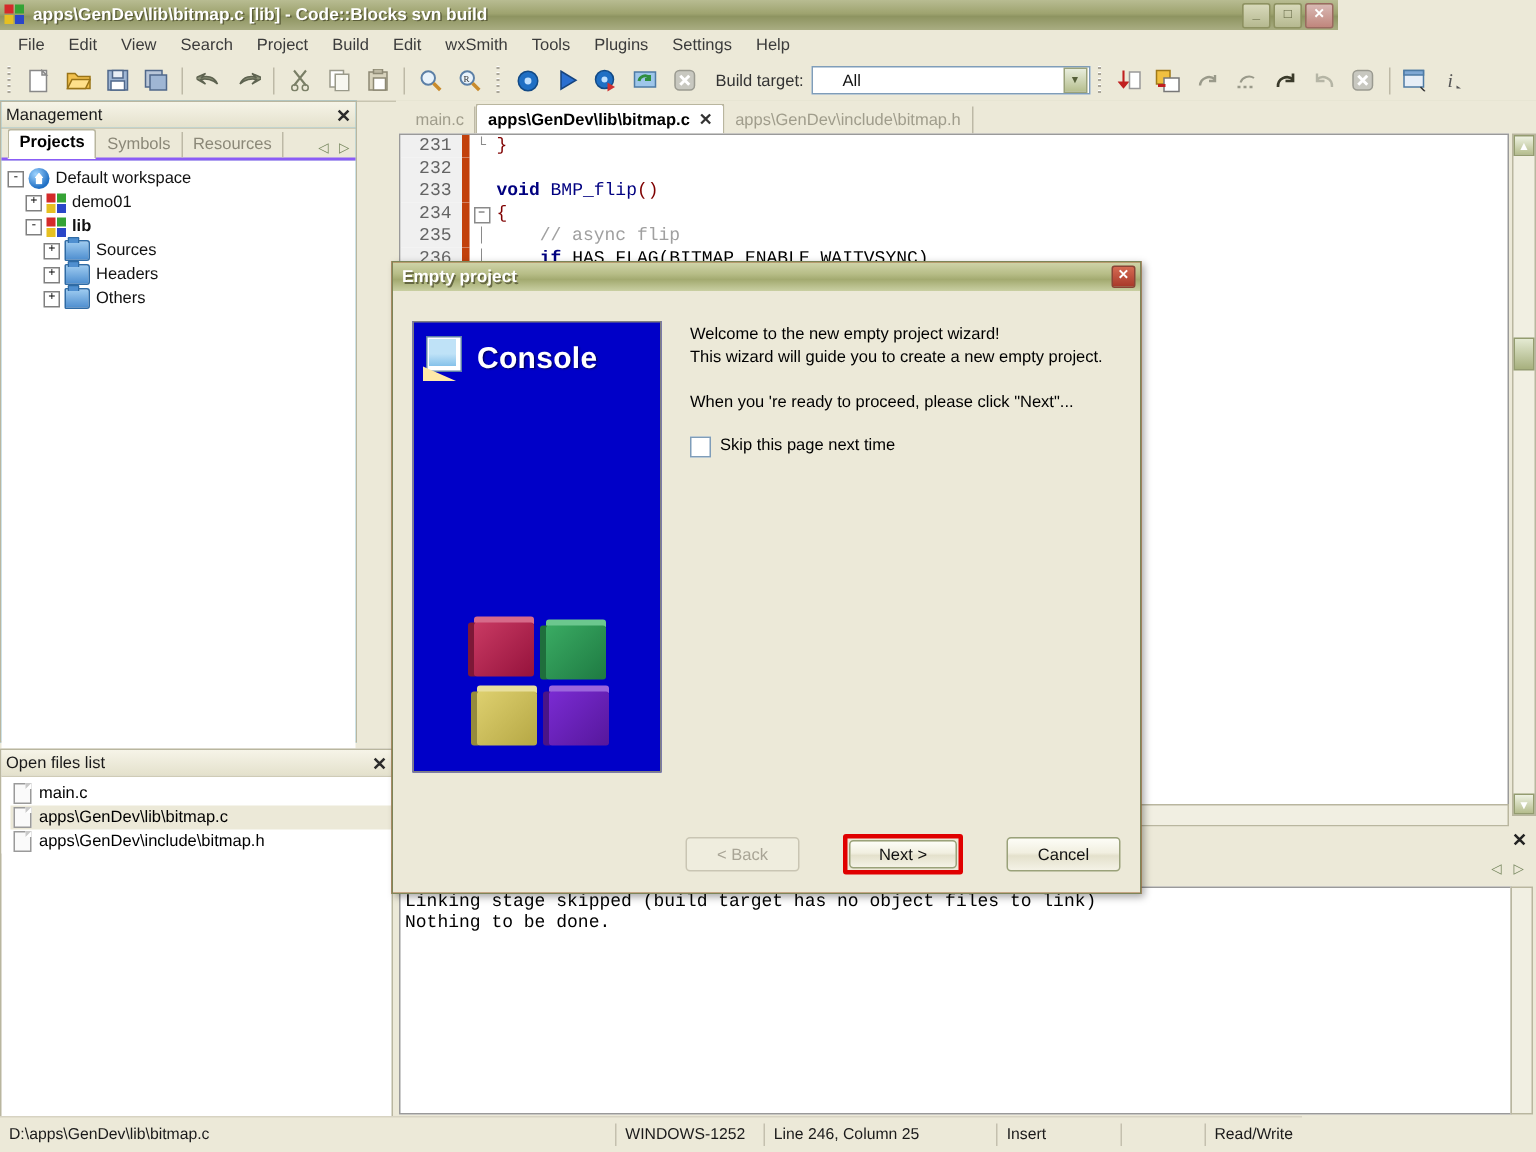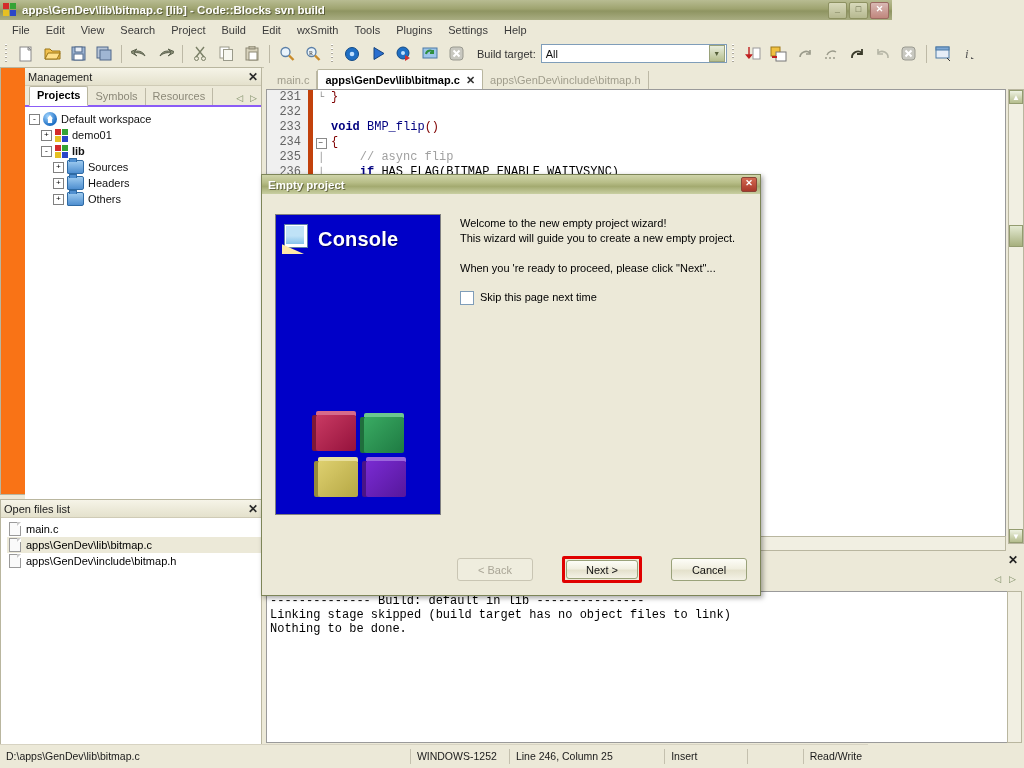--- a/index.html
+++ b/index.html
@@ -57,34 +57,34 @@
     background:repeating-linear-gradient(to bottom,#fff 0 1px,#aaa69a 1px 2px,transparent 2px 4px);
     background-size:2px 4px;background-repeat:repeat-y;background-position:2px 0;}
   .tbtn{
     width:22px;height:22px;margin:0 1px;position:relative;
     display:flex;align-items:center;justify-content:center;border:1px solid transparent;border-radius:2px;
   }
   .tsep{width:1px;height:18px;background:#bdb9a6;margin:0 4px;}
   .btlabel{font-size:11px;color:#333;margin:0 5px 0 8px;white-space:nowrap;}
   .combo{
     width:186px;height:19px;border:1px solid #7f9db9;background:#fff;
-    display:flex;align-items:center;font-size:11px;color:#111;padding-left:4px;box-sizing:border-box;
+    display:flex;align-items:center;font-size:11px;color:#111;padding-left:20px;box-sizing:border-box;
   }
   .combo .cval{flex:1;}
   .combo .carrow{
     width:16px;height:17px;margin-right:1px;
     background:linear-gradient(to bottom,#e8eddd,#b6bf8e);
     border:1px solid #9aa27a;box-sizing:border-box;
     display:flex;align-items:center;justify-content:center;color:#55603a;font-size:7px;
   }
 
   
   .panel{position:absolute;background:#ece9d8;}
-  .mgmt{left:0;top:67px;width:262px;height:428px;
-    border:1px solid #b9b69f;box-sizing:border-box;background:#f97316;padding-left:24px;}
+  .mgmt{left:0;top:67px;width:238px;height:428px;
+    border:1px solid #b9b69f;box-sizing:border-box;background:#7dd3fc;}
   .panel-cap{
     height:17px;background:linear-gradient(to bottom,#f6f4e8,#e4e1cc);
     display:flex;align-items:center;padding:0 3px;border-bottom:1px solid #cfcbb6;
     font-size:11px;color:#1a1a1a;
   }
   .panel-cap .ptitle{flex:1;}
   .panel-cap .pclose{color:#2b2b2b;font-size:12px;font-weight:bold;line-height:12px;cursor:default;}
   .tabs-row{
     height:19px;background:#ece9d8;display:flex;align-items:flex-end;
     border-bottom:2px solid #8b5cf6;padding-left:4px;position:relative;
@@ -617,21 +617,20 @@
       <span class="ltab">
         <span class="ico-todo"></span>
         <span>To-Do</span>
       </span>
       <span class="ltab-navs">
         <span>◁</span>
         <span>▷</span>
       </span>
     </div>
     <div class="logbox">
-      <div class="logline">-------------- Build: default in lib ---------------</div>
       <div class="logline">Linking stage skipped (build target has no object files to link)</div>
       <div class="logline">Nothing to be done.</div>
     </div>
     <div class="logscroll"></div>
   </div>
 
   <div class="status">
     <span class="scell path">D:\apps\GenDev\lib\bitmap.c</span>
     <span class="scell enc">WINDOWS-1252</span>
     <span class="scell pos">Line 246, Column 25</span>

